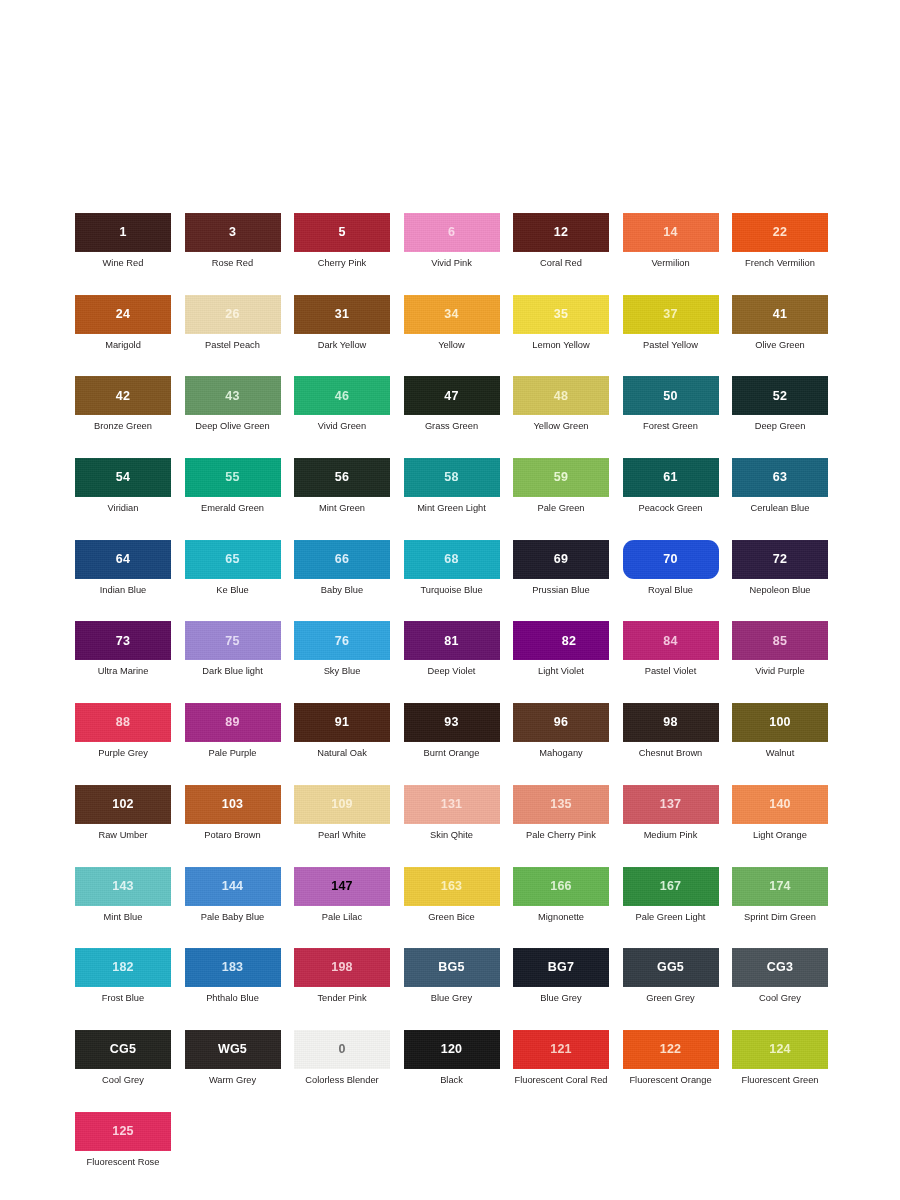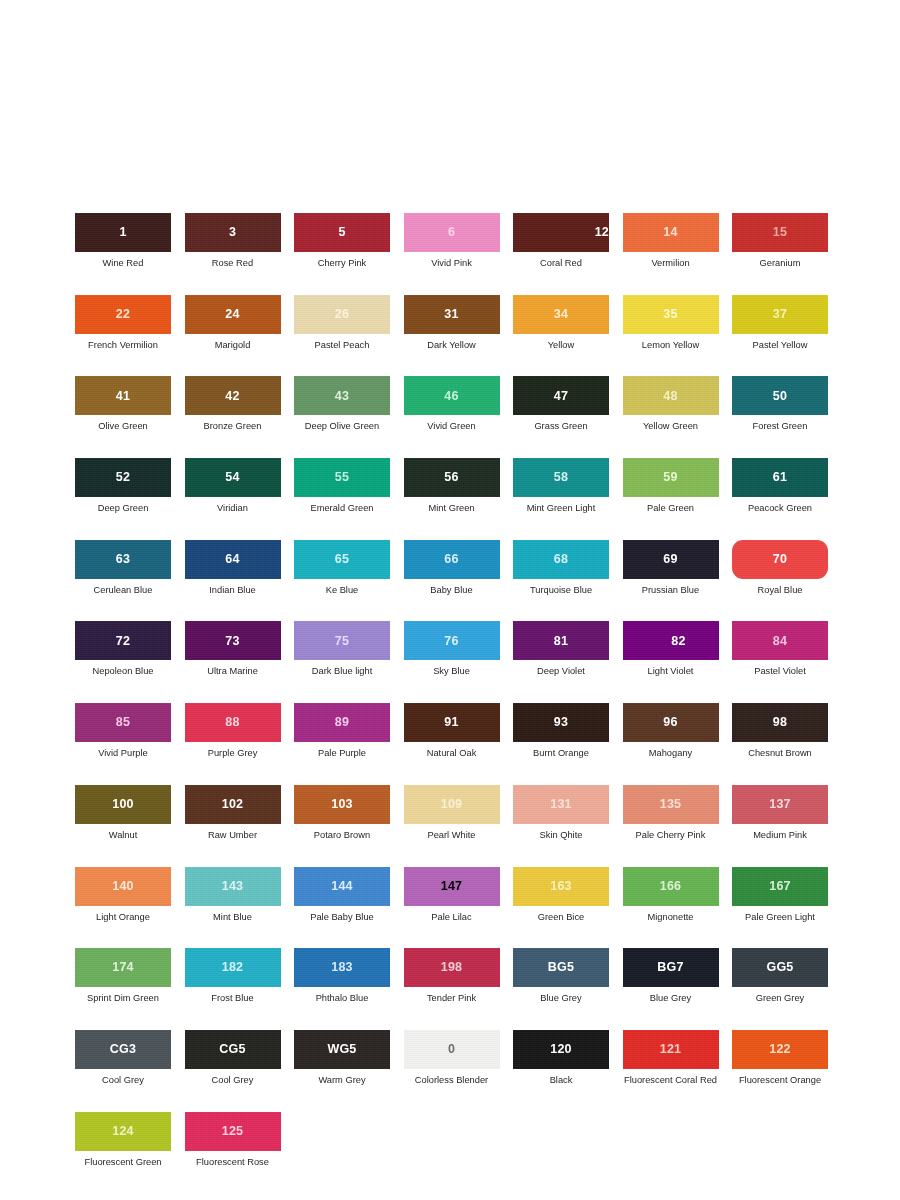--- a/index.html
+++ b/index.html
@@ -95,38 +95,32 @@
         </div>
         <div class="swatch-name">Cherry Pink</div>
       </div>
       <div class="swatch-cell">
         <div class="swatch-chip" style="background: rgb(239, 140, 196);">
           <span class="swatch-code" style="color: rgb(249, 214, 232);">6</span>
         </div>
         <div class="swatch-name">Vivid Pink</div>
       </div>
       <div class="swatch-cell">
-        <div class="swatch-chip" style="background: rgb(92, 29, 24); justify-content: flex-end;">
+        <div class="swatch-chip" style="background: rgb(92, 29, 24);">
           <span class="swatch-code" style="color: rgb(255, 255, 255);">12</span>
         </div>
         <div class="swatch-name">Coral Red</div>
       </div>
       <div class="swatch-cell">
         <div class="swatch-chip" style="background: rgb(239, 107, 58);">
           <span class="swatch-code" style="color: rgb(253, 226, 210);">14</span>
         </div>
         <div class="swatch-name">Vermilion</div>
       </div>
       <div class="swatch-cell">
-        <div class="swatch-chip" style="background: rgb(199, 45, 43);">
-          <span class="swatch-code" style="color: rgb(242, 168, 160);">15</span>
-        </div>
-        <div class="swatch-name">Geranium</div>
-      </div>
-      <div class="swatch-cell">
         <div class="swatch-chip" style="background: rgb(234, 84, 21);">
           <span class="swatch-code" style="color: rgb(255, 227, 207);">22</span>
         </div>
         <div class="swatch-name">French Vermilion</div>
       </div>
       <div class="swatch-cell">
         <div class="swatch-chip" style="background: rgb(178, 84, 24);">
           <span class="swatch-code" style="color: rgb(255, 255, 255);">24</span>
         </div>
         <div class="swatch-name">Marigold</div>
@@ -275,21 +269,21 @@
         </div>
         <div class="swatch-name">Turquoise Blue</div>
       </div>
       <div class="swatch-cell">
         <div class="swatch-chip" style="background: rgb(30, 28, 42);">
           <span class="swatch-code" style="color: rgb(255, 255, 255);">69</span>
         </div>
         <div class="swatch-name">Prussian Blue</div>
       </div>
       <div class="swatch-cell">
-        <div class="swatch-chip" style="background: #ef4444; border-radius: 11px;">
+        <div class="swatch-chip" style="background: #1d4ed8; border-radius: 11px;">
           <span class="swatch-code" style="color: rgb(255, 255, 255);">70</span>
         </div>
         <div class="swatch-name">Royal Blue</div>
       </div>
       <div class="swatch-cell">
         <div class="swatch-chip" style="background: rgb(44, 28, 64);">
           <span class="swatch-code" style="color: rgb(255, 255, 255);">72</span>
         </div>
         <div class="swatch-name">Nepoleon Blue</div>
       </div>

